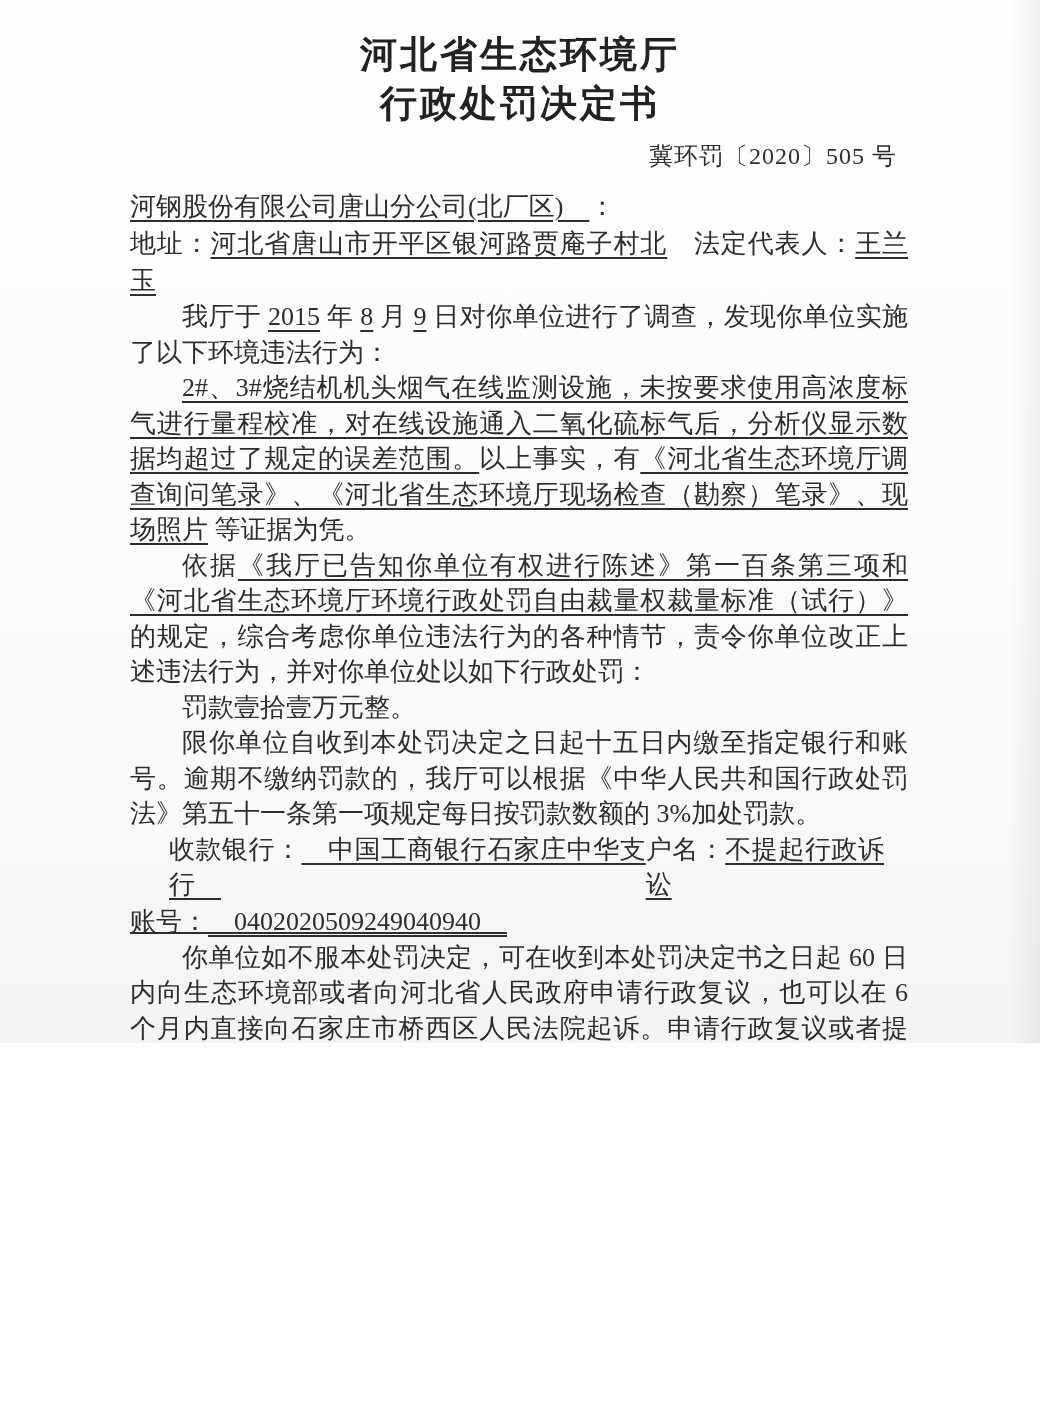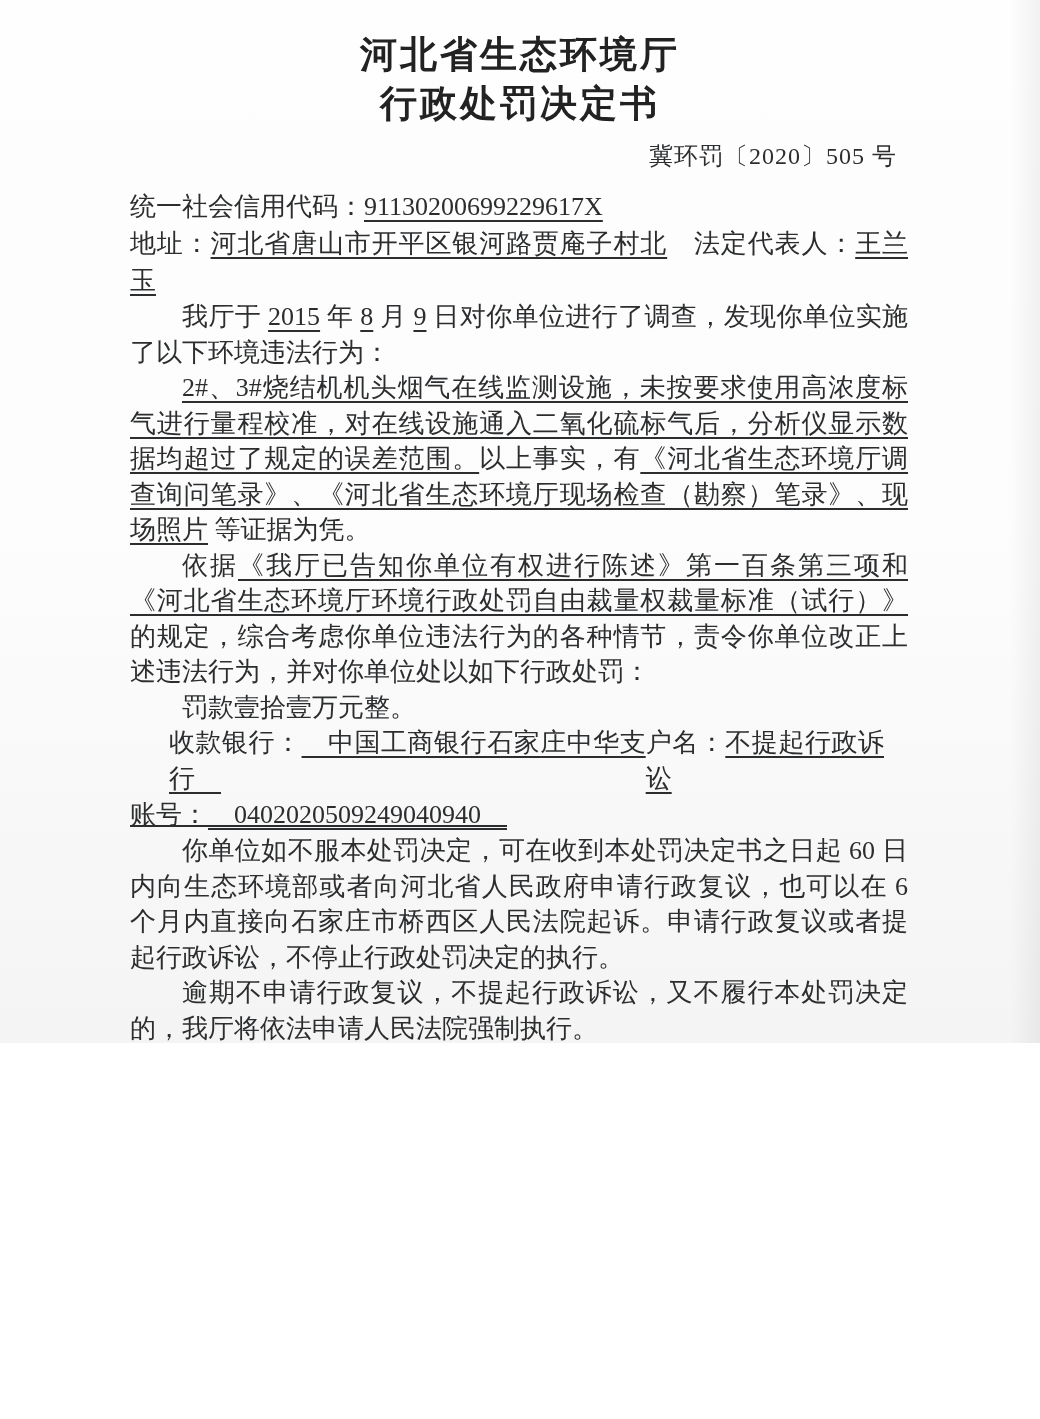--- a/index.html
+++ b/index.html
@@ -52,32 +52,33 @@
   <div class="smudge s2"></div>
 
   <div class="title">
     <div>河北省生态环境厅</div>
     <div>行政处罚决定书</div>
   </div>
 
   <div class="docnum">冀环罚〔2020〕505 号</div>
 
   <div class="content">
-    <div class="line"><span>统一社会信用代码：</span><span class="u">91130200699229617X</span></div>
+    <div class="line"><span class="u">河钢股份有限公司唐山分公司(北厂区)　</span><span>：</span></div>
     <div class="line"><span>地址：</span><span class="u">河北省唐山市开平区银河路贾庵子村北</span><span>　</span><span>法定代表人：</span><span class="u">王兰玉</span></div>
 
     <p><span>我厅于 </span><span class="u">2015</span><span> 年 </span><span class="u">8</span><span> 月 </span><span class="u">9</span><span> 日对你单位进行了调查，发现你单位实施了以下环境违法行为：</span></p>
 
     <p><span class="u">2#、3#烧结机机头烟气在线监测设施，未按要求使用高浓度标气进行量程校准，对在线设施通入二氧化硫标气后，分析仪显示数据均超过了规定的误差范围。</span><span>以上事实，有</span><span class="u">《河北省生态环境厅调查询问笔录》、《河北省生态环境厅现场检查（勘察）笔录》、现场照片</span><span> 等证据为凭。</span></p>
 
 
     <p><span>依据</span><span class="u">《我厅已告知你单位有权进行陈述》第一百条第三项和《河北省生态环境厅环境行政处罚自由裁量权裁量标准（试行）》</span><span>的规定，综合考虑你单位违法行为的各种情节，责令你单位改正上述违法行为，并对你单位处以如下行政处罚：</span></p>
 
     <p>罚款壹拾壹万元整。</p>
 
+    <p>限你单位自收到本处罚决定之日起十五日内缴至指定银行和账号。逾期不缴纳罚款的，我厅可以根据《中华人民共和国行政处罚法》第五十一条第一项规定每日按罚款数额的 3%加处罚款。</p>
 
     <div class="bankline">
       <span><span>收款银行：</span><span class="u">　中国工商银行石家庄中华支行　</span></span>
       <span><span>户名：</span><span class="u">不提起行政诉讼</span></span>
     </div>
     <div class="line noindent"><span>账号：</span><span class="u">　0402020509249040940　</span></div>
 
     <p>你单位如不服本处罚决定，可在收到本处罚决定书之日起 60 日内向生态环境部或者向河北省人民政府申请行政复议，也可以在 6 个月内直接向石家庄市桥西区人民法院起诉。申请行政复议或者提起行政诉讼，不停止行政处罚决定的执行。</p>
 
     <p>逾期不申请行政复议，不提起行政诉讼，又不履行本处罚决定的，我厅将依法申请人民法院强制执行。</p>

